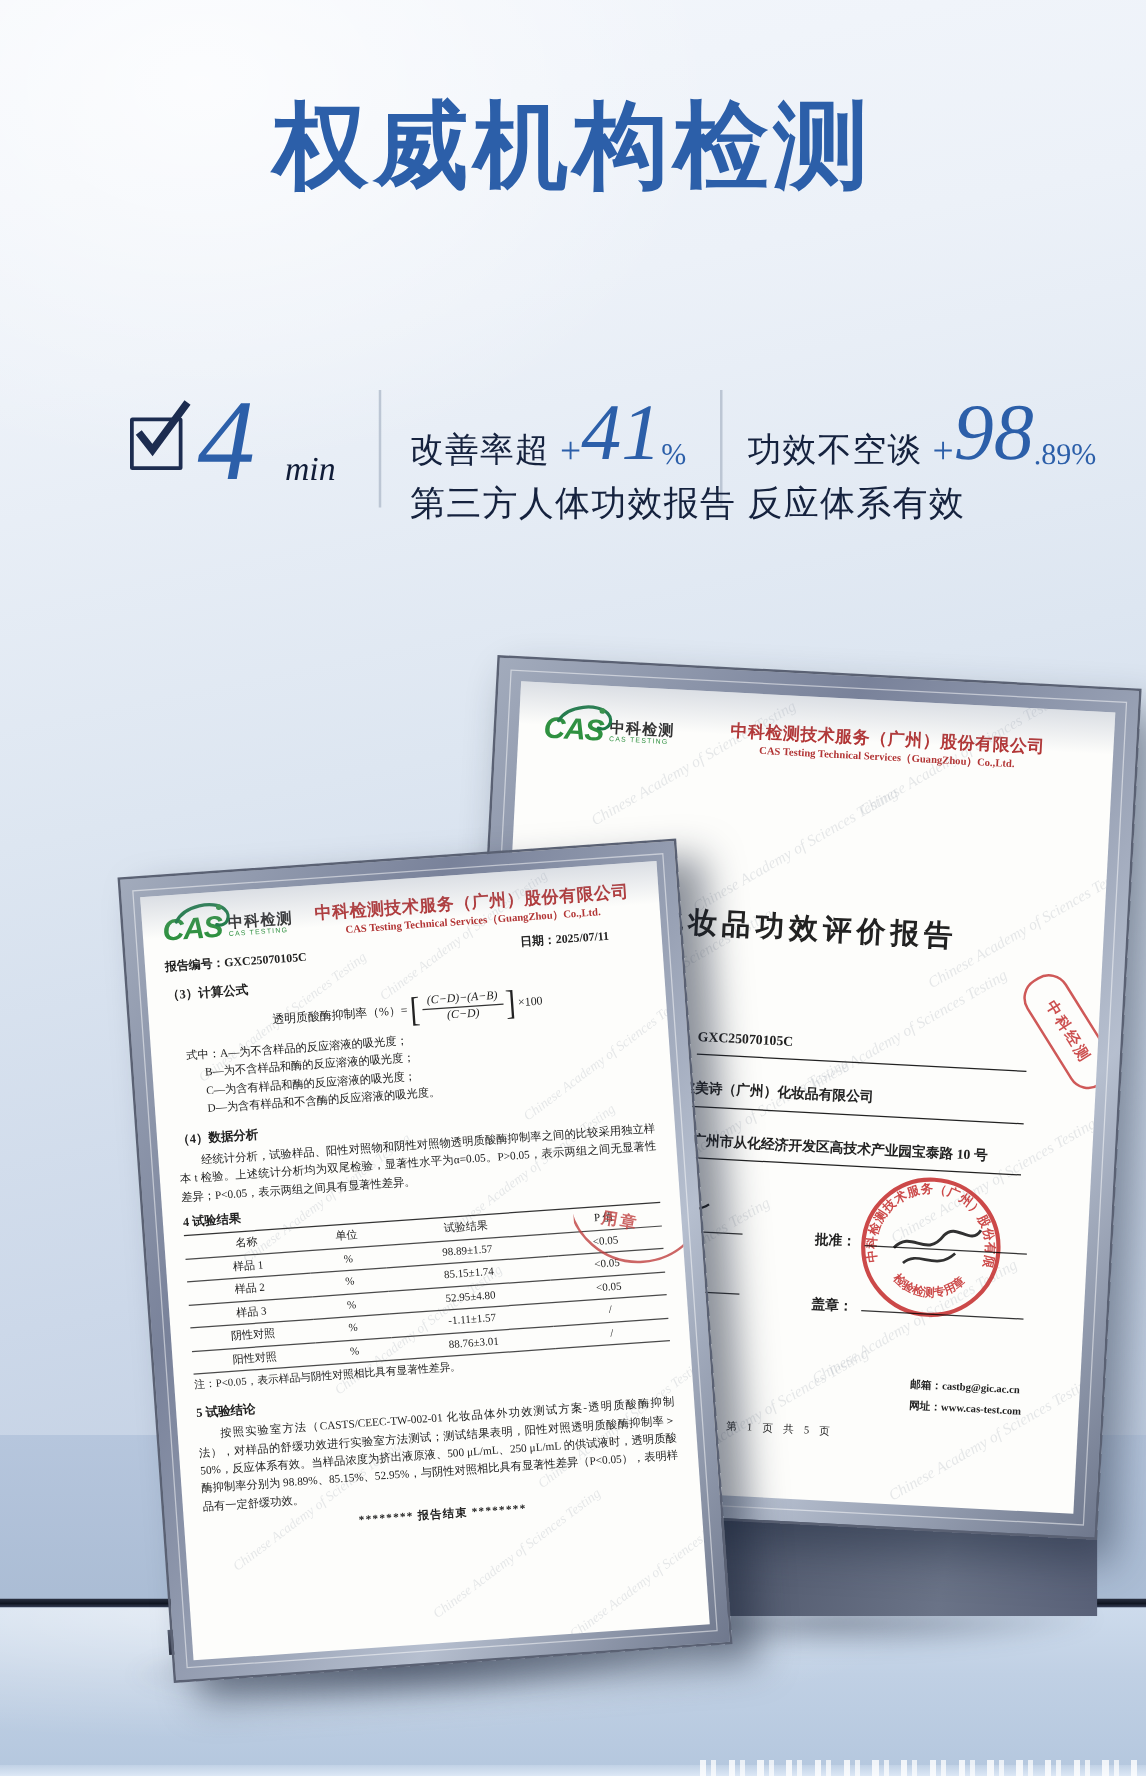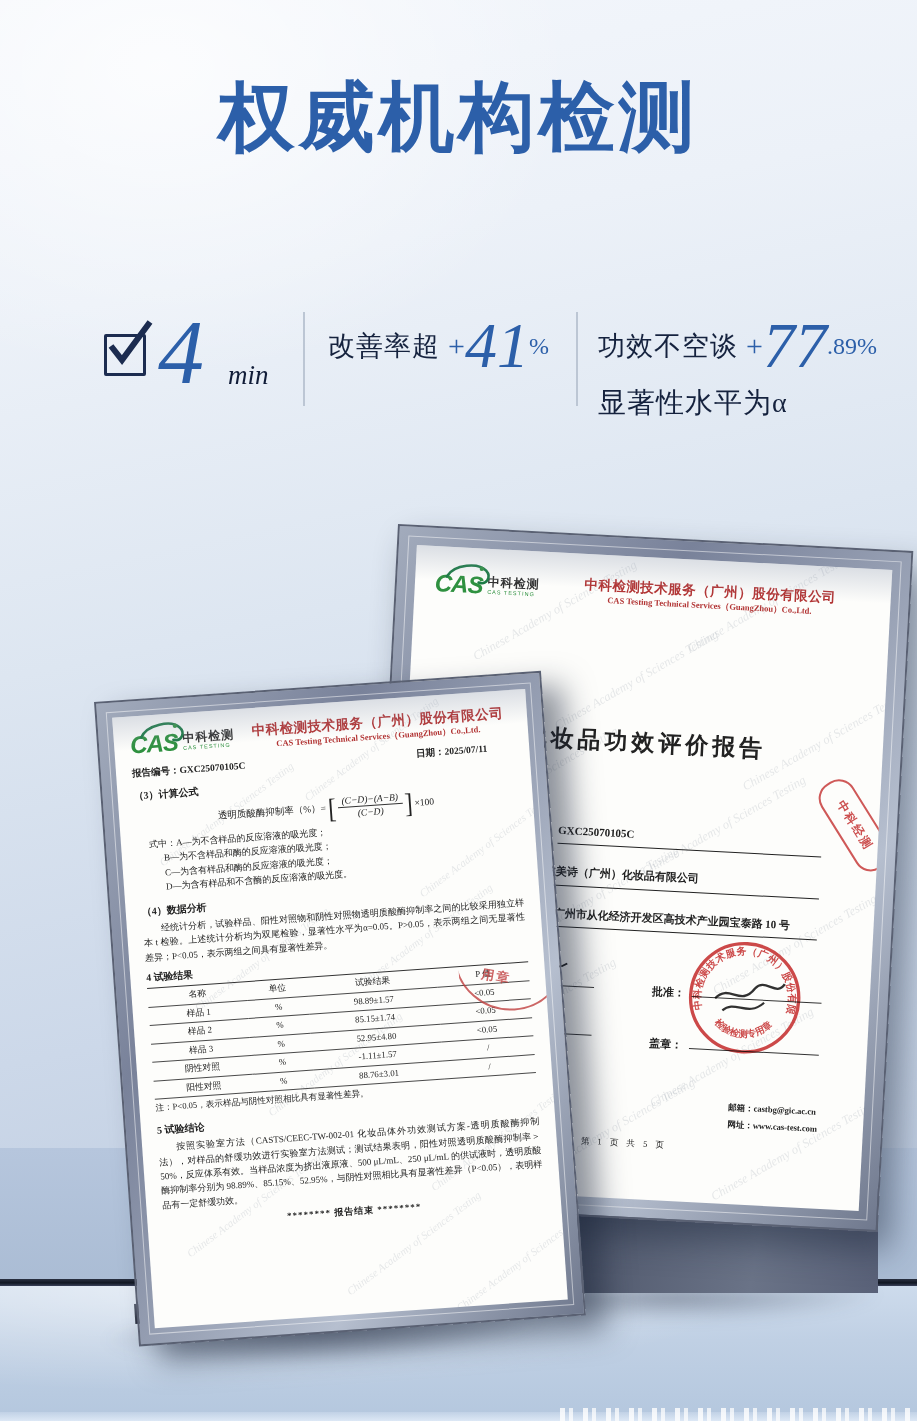--- a/index.html
+++ b/index.html
@@ -36,21 +36,21 @@
   
   .stats{position:absolute;left:100px;top:308px;width:780px;height:104px;z-index:8;color:#15223e;}
   .chk-box{position:absolute;left:4px;top:26px;width:36px;height:36px;border:3.5px solid #1c2c50;border-radius:2px;}
   .chk-svg{position:absolute;left:0px;top:8px;width:58px;height:52px;}
   .time-big{position:absolute;left:58px;top:-2px;font-size:92px;font-style:italic;color:#2c5fa9;line-height:1;}
   .time-unit{position:absolute;left:128px;top:52px;font-size:27px;font-style:italic;color:#101c38;}
   .vdiv{position:absolute;top:4px;width:2px;height:94px;background:#bcc6d4;}
   .vdiv.d1{left:203px;} .vdiv.d2{left:476px;}
   .metric{position:absolute;top:6px;}
   .metric.m1{left:228px;width:240px;} .metric.m2{left:498px;width:282px;}
-  .m-row1{display:flex;align-items:center;white-space:nowrap;}
+  .m-row1{display:flex;align-items:flex-end;white-space:nowrap;}
   .m-prefix{font-size:27px;letter-spacing:1px;}
   .m-plus{font-size:30px;color:#2c5fa9;margin-left:8px;}
   .m-big{font-size:64px;font-style:italic;color:#2c5fa9;line-height:1;}
   .m-small{font-size:24px;color:#2c5fa9;}
   .m-caption{font-size:28px;letter-spacing:1px;margin-top:6px;white-space:nowrap;}
 
   
   .frame{position:absolute;background:linear-gradient(125deg,#a2abbc 0%,#79829a 30%,#9aa3b6 55%,#b6bfcf 72%,#6f788d 100%);
     border:2px solid #5a6173;box-shadow:14px 18px 34px rgba(25,35,55,.45);}
   .frame::before{content:'';position:absolute;inset:9px;border:1.5px solid rgba(255,255,255,.5);pointer-events:none;}
@@ -151,30 +151,31 @@
     <div class="vdiv d1"></div>
     <div class="vdiv d2"></div>
 
     <div class="metric m1">
       <div class="m-row1">
         <span class="m-prefix">改善率超</span>
         <span class="m-plus">+</span>
         <span class="m-big">41</span>
         <span class="m-small">%</span>
       </div>
+      <div class="m-caption">第三方人体功效报告</div>
     </div>
 
     <div class="metric m2">
       <div class="m-row1">
         <span class="m-prefix">功效不空谈</span>
         <span class="m-plus">+</span>
-        <span class="m-big">77</span>
+        <span class="m-big">98</span>
         <span class="m-small">.89%</span>
       </div>
-      <div class="m-caption">显著性水平为α</div>
+      <div class="m-caption">反应体系有效</div>
     </div>
   </div>
 
   <div class="slab-right"></div>
 
   <div class="frame frame-right">
     <div class="paper paper-right">
       <div class="wm-layer">
           <span class="wm" style="left: 10%; top: 8%; font-size: 12.5px;">Chinese Academy of Sciences Testing</span>
           <span class="wm" style="left: 55%; top: 5%; font-size: 12.5px;">Chinese Academy of Sciences Testing</span>

